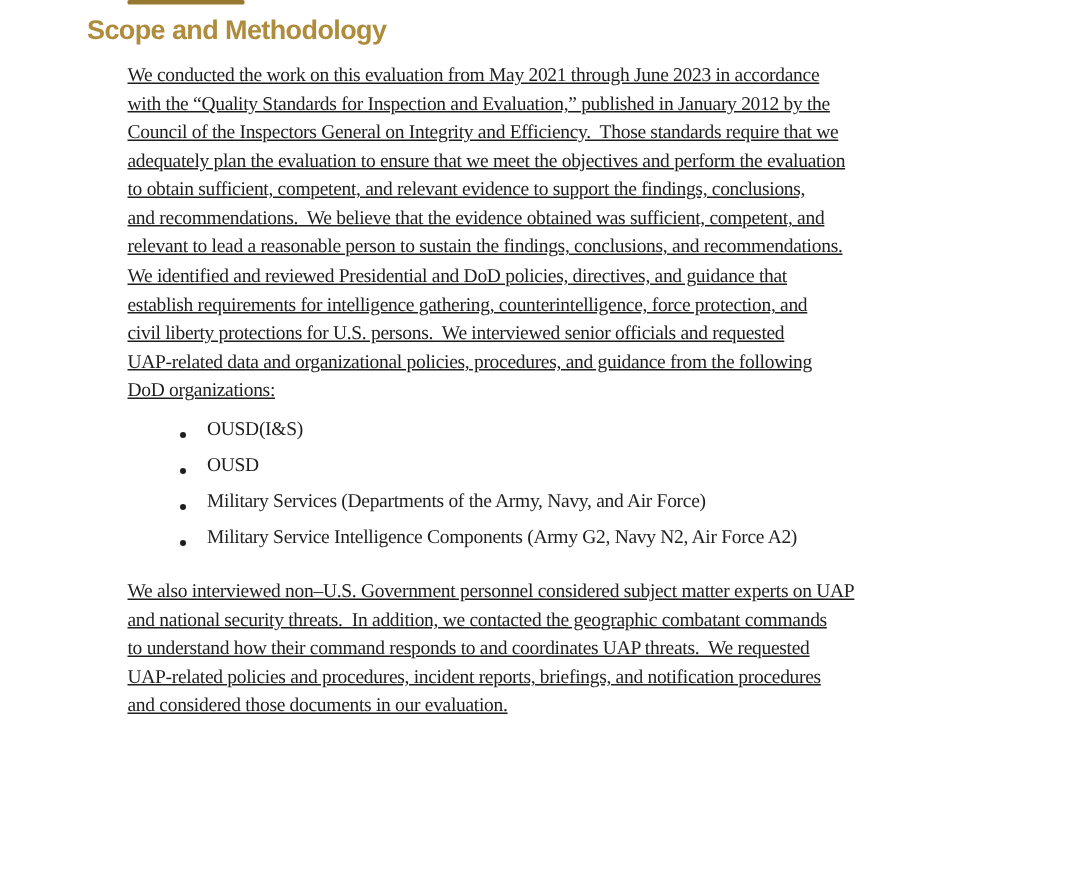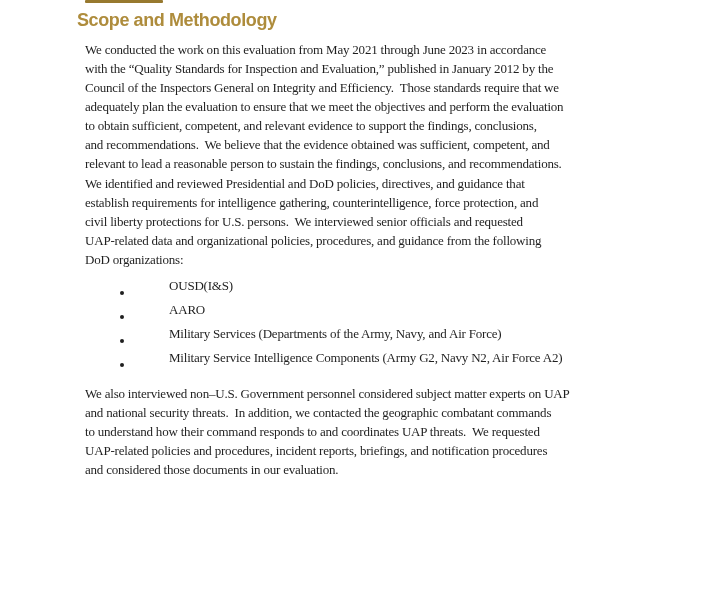--- a/index.html
+++ b/index.html
@@ -36,43 +36,43 @@
     background: var(--clipped-fragment);
     border-radius: 1px;
   }
   .heading {
     font-family: "Liberation Sans", sans-serif;
     font-weight: bold;
     font-size: 18px;
     letter-spacing: -0.4px;
     line-height: 25px;
     color: var(--heading-gold);
-    margin: 8px 0 0 77px;
+    margin: 8px 0 0 58px;
   }
   .para {
     font-size: 13px;
     letter-spacing: -0.2px;
     line-height: 19px;
     margin: 0 0 0 85px;
     width: 620px;
     white-space: pre-wrap;
+    text-decoration: underline;
   }
   .para-1 { margin-top: 7px; }
   .para-2 { margin-top: 1px; }
   .para-3 { margin-top: 17px; }
   .bullets {
     list-style: none;
     margin: 7px 0 0 85px;
     padding: 0;
   }
   .bullets li {
     display: flex;
-    align-items: flex-end;
+    align-items: center;
     margin: 0 0 5px 0;
-    gap: 31px;
   }
   .dot {
     flex: 0 0 auto;
     width: 4px;
     height: 4px;
     border-radius: 50%;
     background: var(--body-text);
     margin: 8px 0 0 35px;
   }
   .li-text {
@@ -107,21 +107,21 @@
 UAP-related data and organizational policies, procedures, and guidance from the following
 DoD organizations:</p>
 
   <ul class="bullets">
     <li>
       <span class="dot"></span>
       <span class="li-text">OUSD(I&amp;S)</span>
     </li>
     <li>
       <span class="dot"></span>
-      <span class="li-text">AARO</span>
+      <span class="li-text">OUSD</span>
     </li>
     <li>
       <span class="dot"></span>
       <span class="li-text">Military Services (Departments of the Army, Navy, and Air Force)</span>
     </li>
     <li>
       <span class="dot"></span>
       <span class="li-text">Military Service Intelligence Components (Army G2, Navy N2, Air Force A2)</span>
     </li>
   </ul>

